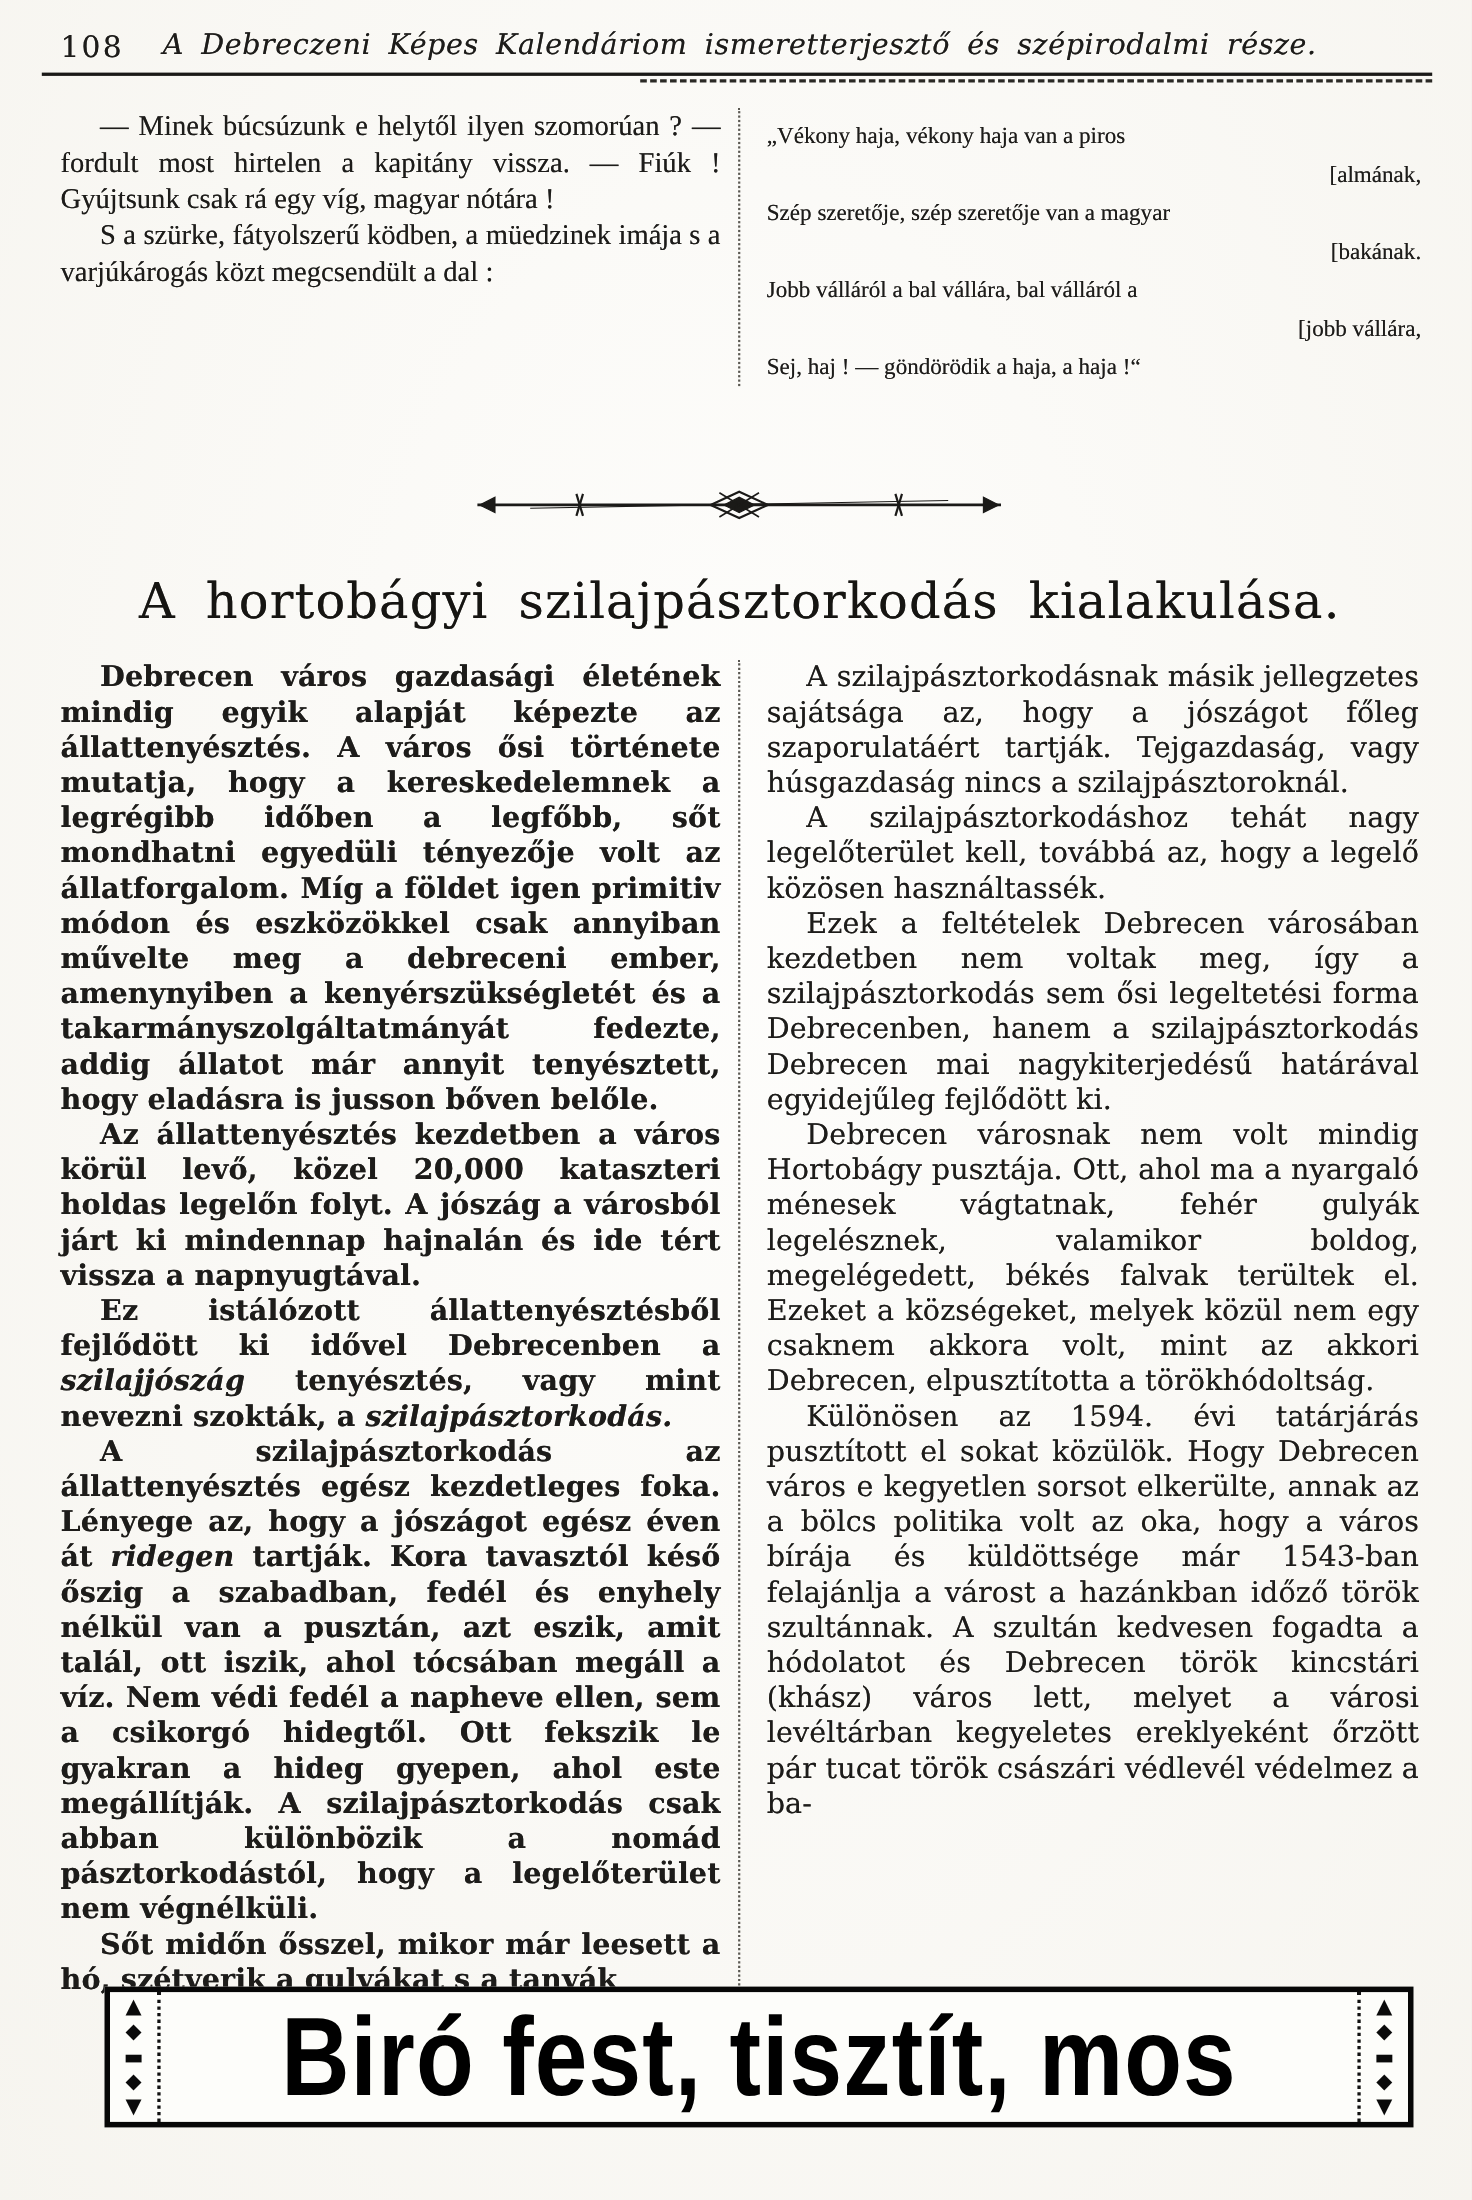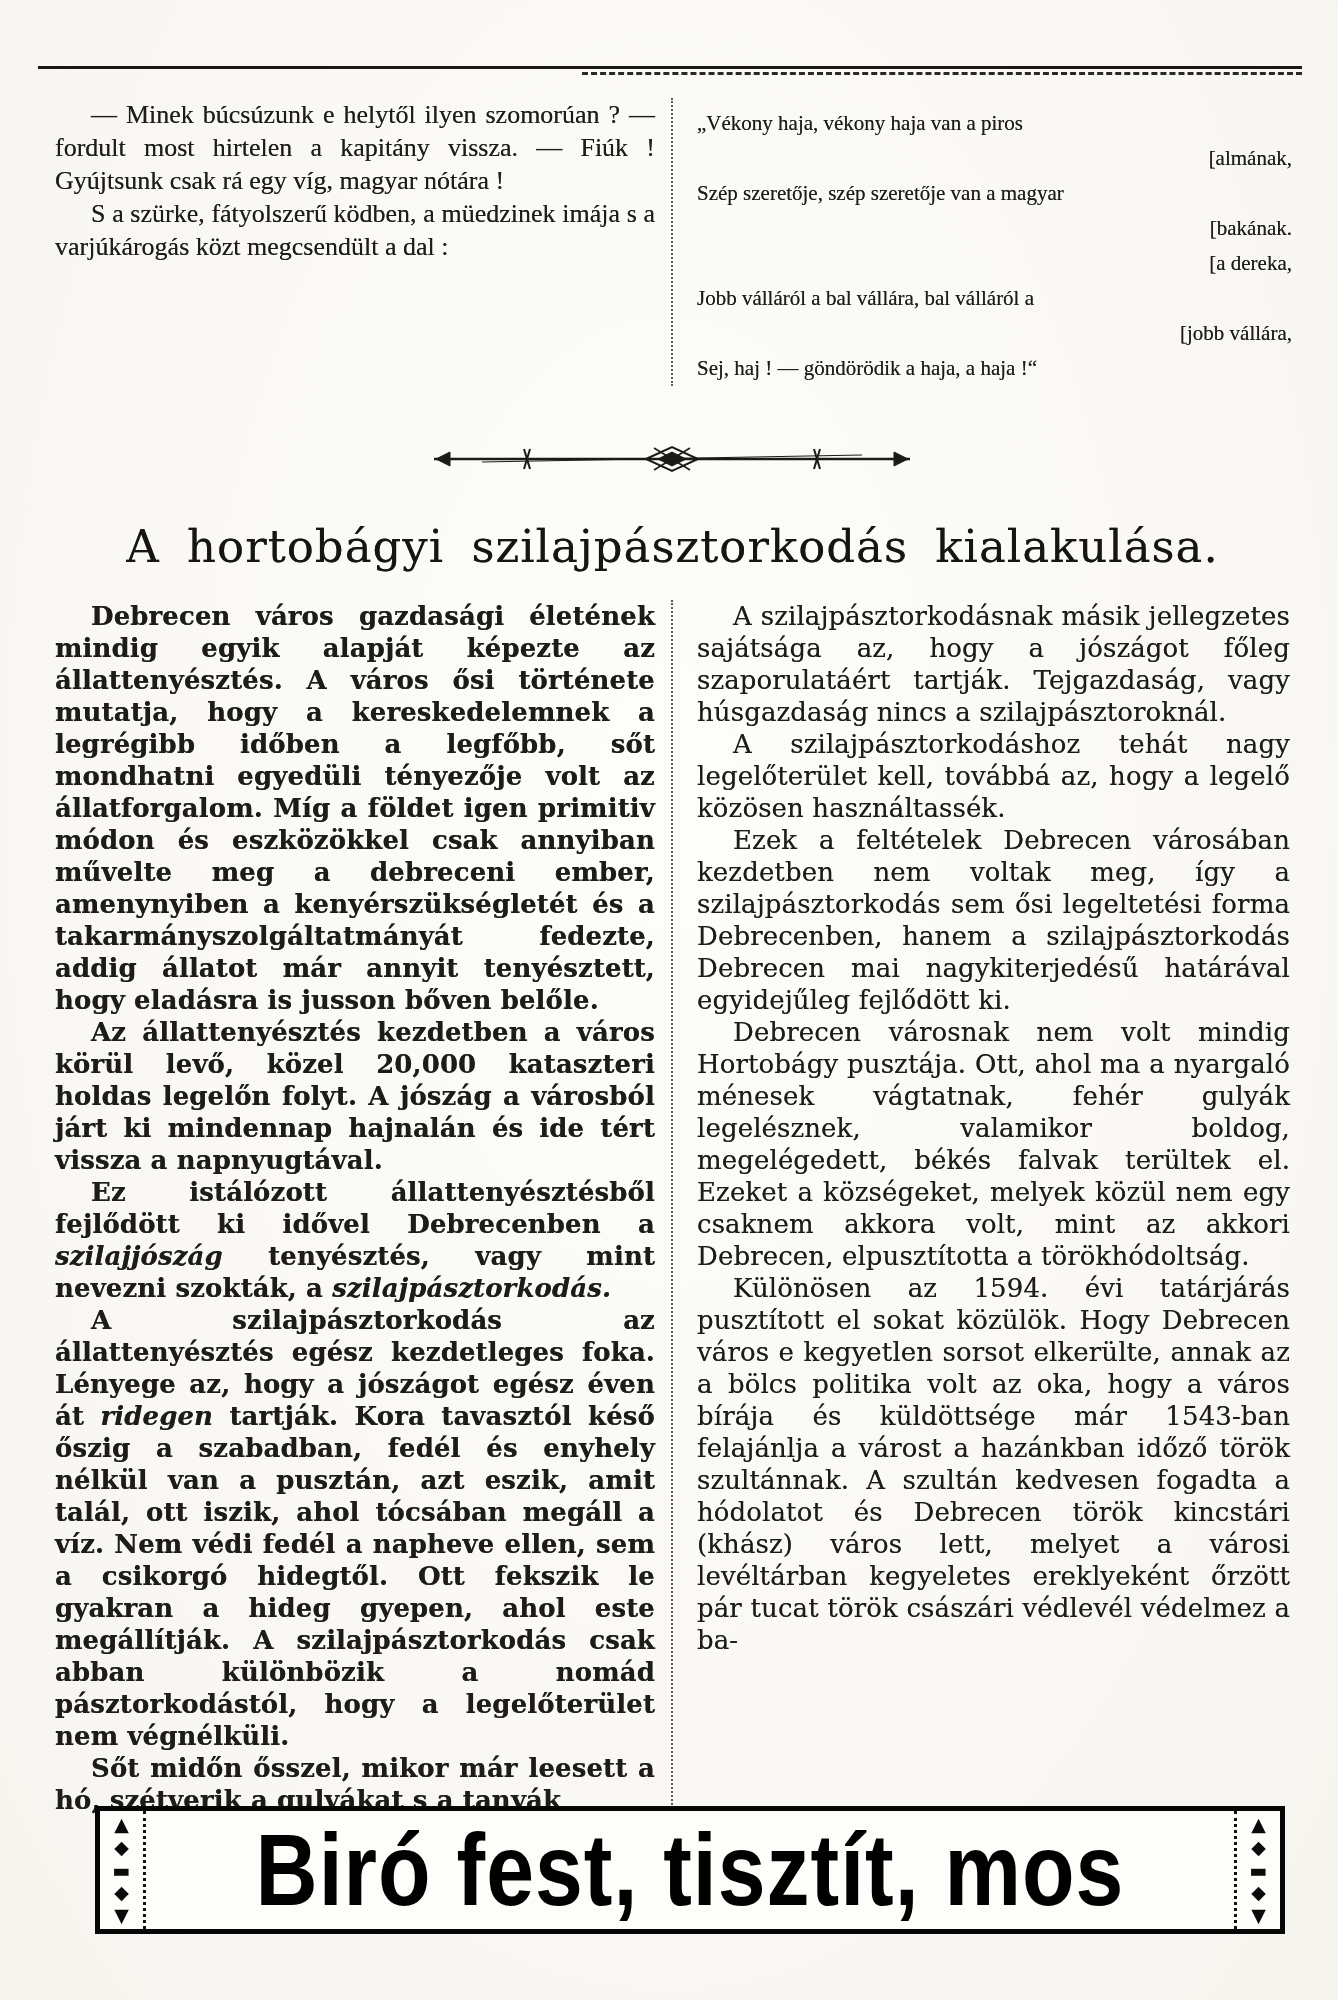--- a/index.html
+++ b/index.html
@@ -51,33 +51,36 @@
   .ad-side.right{border-left:3px dotted #111;}
   .ad-text{flex:1;display:flex;align-items:center;justify-content:center;
     font-family:"Liberation Sans",sans-serif;font-weight:bold;font-size:86px;letter-spacing:1px;
     color:#000;transform:scaleY(1.18);text-shadow:none;white-space:nowrap;}
 </style>
 </head>
 <body>
 
 <div class="page">
 
+  <div class="running-head">
+    <span class="pagenum">108</span>
+    <span class="running-title">A Debreczeni Képes Kalendáriom ismeretterjesztő és szépirodalmi része.</span>
+  </div>
   <div class="head-rule"></div>
 
   <div class="top-section">
     <div class="ts-left">
       <p>— Minek búcsúzunk e helytől ilyen szomorúan ? — fordult most hirtelen a kapitány vissza. — Fiúk ! Gyújtsunk csak rá egy víg, magyar nótára !</p>
       <p>S a szürke, fátyolszerű ködben, a müedzinek imája s a varjúkárogás közt megcsendült a dal :</p>
     </div>
     <div class="ts-right">
       <div class="v-main">„Vékony haja, vékony haja van a piros</div>
       <div class="v-carry">[almának,</div>
       <div class="v-main">Szép szeretője, szép szeretője van a magyar</div>
       <div class="v-carry">[bakának.</div>
-      <div class="v-carry">[a dereka,</div>
       <div class="v-main">Jobb válláról a bal vállára, bal válláról a</div>
       <div class="v-carry">[jobb vállára,</div>
       <div class="v-main">Sej, haj ! — göndörödik a haja, a haja !“</div>
     </div>
   </div>
 
   <div class="ornament">
     <svg width="480" height="30" viewBox="0 0 480 30">
       <g stroke="#1b1a18" fill="#1b1a18">
         <line x1="2" y1="15" x2="478" y2="15" stroke-width="2.4"></line>

